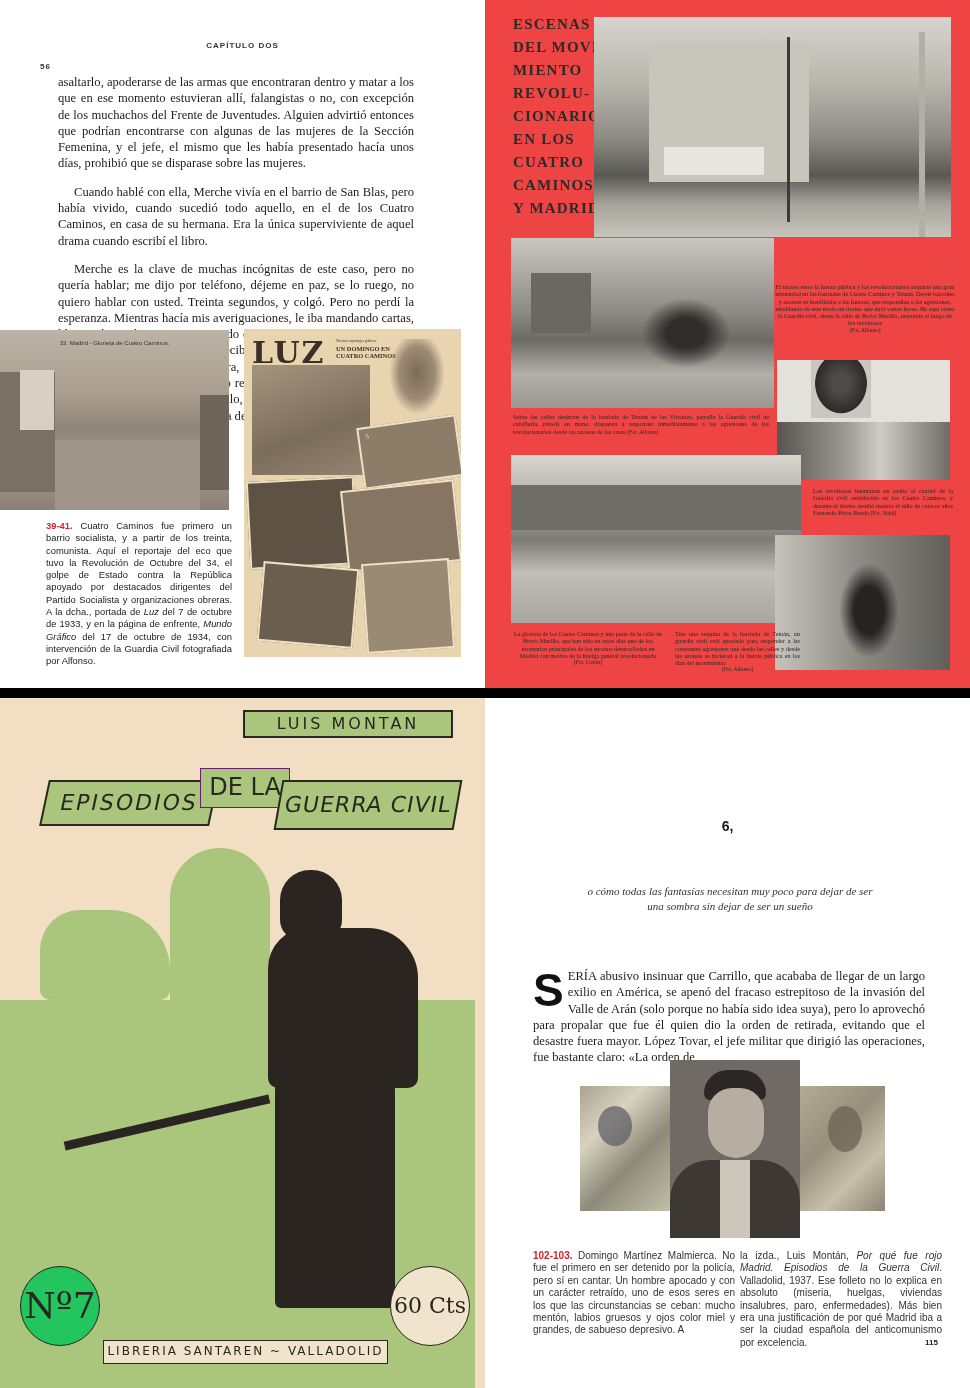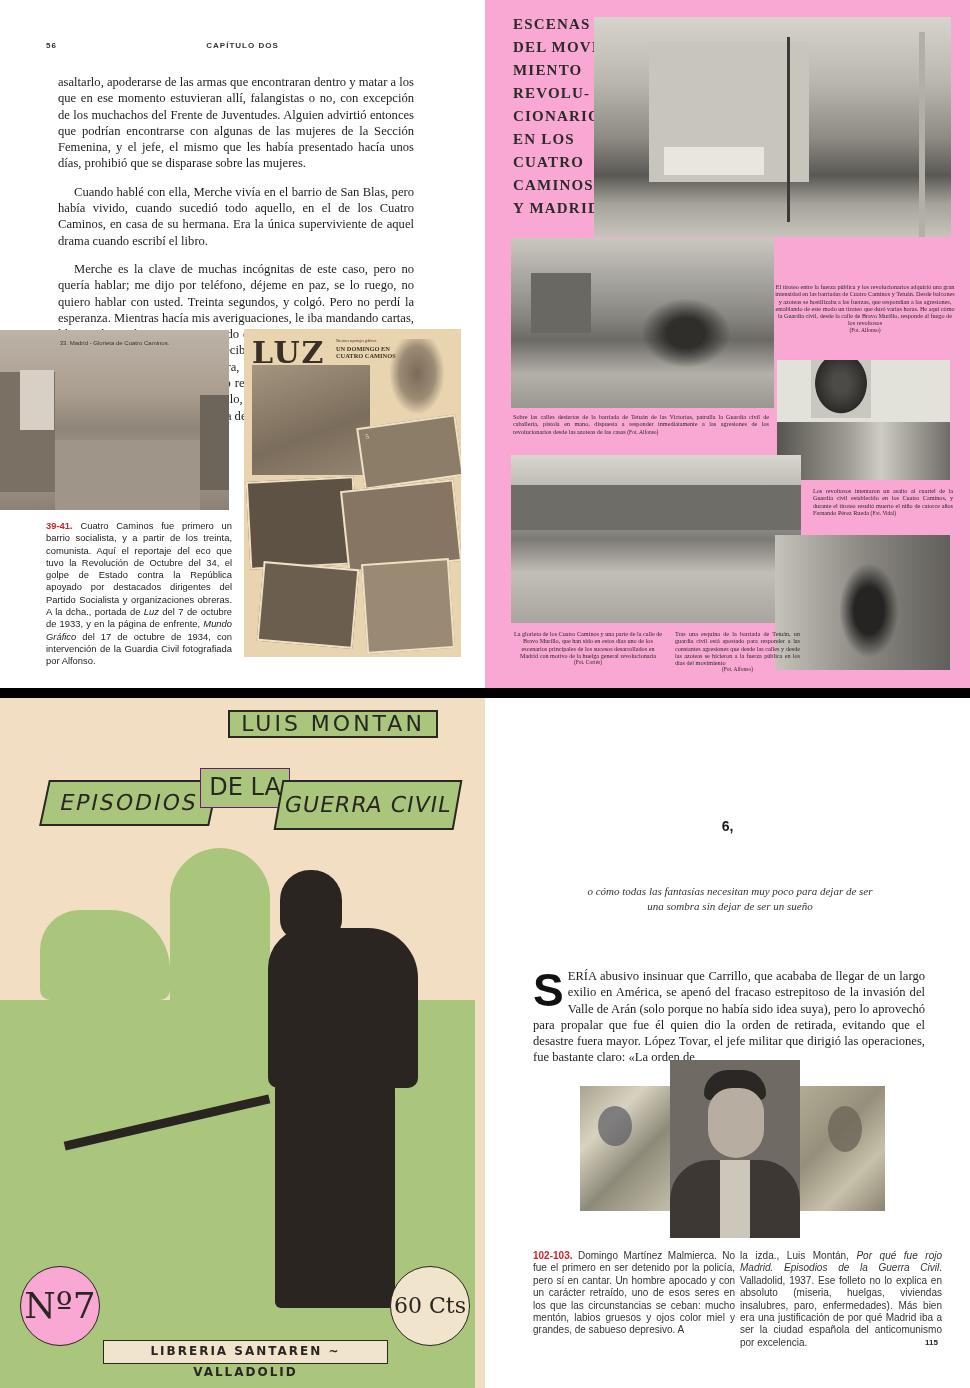--- a/index.html
+++ b/index.html
@@ -8,21 +8,21 @@
   
   #p56{left:0;top:0;width:485px;height:688px;background:#fff;}
   .runhead{position:absolute;top:41px;font-family:"Liberation Sans",sans-serif;font-size:8px;font-weight:bold;letter-spacing:1px;color:#333;}
   .body56{position:absolute;left:46px;top:62px;width:380px;font-size:12.6px;line-height:16.3px;text-align:justify;hyphens:auto;}
   .body56 p{margin:12px;text-indent:0;}
   .body56 p.ind{text-indent:16px;}
   .photo{position:absolute;overflow:hidden;}
   .cap-sans{font-family:"Liberation Sans",sans-serif;font-size:9.4px;line-height:12.3px;color:#222;}
   .cap-num{color:#d2232a;font-weight:bold;}
   
-  #mundo{left:485px;top:0;width:485px;height:688px;background:#f9a8d4;}
+  #mundo{left:485px;top:0;width:485px;height:688px;background:#ef4444;}
   .esc{position:absolute;left:28px;top:13px;width:82px;font-family:"Liberation Serif",serif;font-weight:bold;font-size:15px;line-height:23px;letter-spacing:1.2px;color:#2b2b28;}
   .esc div{white-space:nowrap;}
   .oldcap{position:absolute;font-family:"Liberation Serif",serif;font-size:6.2px;line-height:7.3px;color:#2a2a27;text-align:justify;}
   .credit{text-align:right;font-size:5.5px;}
   
   #band{left:0;top:688px;width:970px;height:10px;background:#000;}
   
   #cover{left:0;top:698px;width:485px;height:690px;background:#f1dec3;overflow:hidden;}
   .green{background:#a9c67c;}
   .cv-t{font-family:"DejaVu Sans",sans-serif;color:#2a2622;}
@@ -33,21 +33,21 @@
   .epi{position:absolute;left:95px;width:300px;top:186px;text-align:center;font-style:italic;font-size:11px;line-height:15px;color:#333;}
   .body115{position:absolute;left:48px;top:270px;width:392px;font-size:12.6px;line-height:16.3px;text-align:justify;}
   .dropcap{float:left;font-family:"Liberation Sans",sans-serif;font-weight:bold;font-size:46px;line-height:42px;margin:1px 4px 0 0;color:#111;}
   .cap115{position:absolute;top:552px;width:202px;font-family:"Liberation Sans",sans-serif;font-size:10px;line-height:12.4px;color:#333;text-align:justify;}
   .folio{position:absolute;font-family:"Liberation Sans",sans-serif;font-weight:bold;font-size:8px;color:#222;}
 </style>
 </head>
 <body>
 
 <div id="p56" class="abs">
-  <div class="runhead" style="left:46px;">56</div>
+  <div class="runhead" style="left:40px;margin-top:21px;">56</div>
   <div class="runhead" style="left:0;width:485px;text-align:center;">CAPÍTULO DOS</div>
 
   <div class="body56">
     <p>asaltarlo, apoderarse de las armas que encontraran dentro y matar a los que en ese momento estuvieran allí, falangistas o no, con excepción de los muchachos del Frente de Juventudes. Alguien advirtió entonces que podrían encontrarse con algunas de las mujeres de la Sección Femenina, y el jefe, el mismo que les había presentado hacía unos días, prohibió que se disparase sobre las mujeres.</p>
     <p class="ind">Cuando hablé con ella, Merche vivía en el barrio de San Blas, pero había vivido, cuando sucedió todo aquello, en el de los Cuatro Caminos, en casa de su hermana. Era la única superviviente de aquel drama cuando escribí el libro.</p>
     <p class="ind">Merche es la clave de muchas incógnitas de este caso, pero no quería hablar; me dijo por teléfono, déjeme en paz, se lo ruego, no quiero hablar con usted. Treinta segundos, y colgó. Pero no perdí la esperanza. Mientras hacía mis averiguaciones, le iba mandando cartas, libros míos, más cartas, preparando el momento en que la telefoneara de nuevo. No contestaba, pero recibía los envíos, porque le llegaban por mensajero. No sabía quién era, no sabía nada de ella, ni sabía si estaba sola, si tenía hijos, si pudo rehacer su vida después de salir de la cárcel, lo que pensaba de aquello, lo que pensaba de su partido, del comunismo, lo que pensaba tras la desaparición de la Urss. Nada.</p>
   </div>
 
   <div class="photo" style="left:0;top:330px;width:229px;height:180px;background:linear-gradient(180deg,#bdb3a6 0%,#a99e90 35%,#8f8578 55%,#a49a8c 75%,#8a8074 100%);">
     <div class="abs" style="left:0;top:10px;width:229px;text-align:center;font-family:'Liberation Sans',sans-serif;font-size:6px;color:#3a342e;">33. Madrid - Glorieta de Cuatro Caminos.</div>
@@ -134,40 +134,40 @@
   </div>
   <div class="oldcap" style="left:190px;top:630px;width:125px;">
     <div>Tras una esquina de la barriada de Tetuán, un guardia civil está apostado para responder a las constantes agresiones que desde las calles y desde las azoteas se hicieron a la fuerza pública en los días del movimiento</div>
     <div class="credit" style="text-align:center;">(Fot. Alfonso)</div>
   </div>
 </div>
 
 <div id="band" class="abs"></div>
 
 <div id="cover" class="abs">
-  <div class="abs green cv-t" style="left:228px;top:12px;width:210px;height:28px;border:2px solid #2a2622;box-sizing:border-box;font-size:22px;line-height:24px;text-align:center;letter-spacing:3px;">LUIS MONTAN</div>
+  <div class="abs green cv-t" style="left:243px;top:12px;width:210px;height:28px;border:2px solid #2a2622;box-sizing:border-box;font-size:16px;line-height:24px;text-align:center;letter-spacing:3px;">LUIS MONTAN</div>
 
   <div class="abs green cv-t" style="left:44px;top:82px;width:170px;height:46px;border:2px solid #2a2622;box-sizing:border-box;font-size:22px;line-height:42px;text-align:center;letter-spacing:2px;transform:skewX(-12deg);">EPISODIOS</div>
   <div class="abs green cv-t" style="left:200px;top:70px;width:90px;height:40px;border:1px solid #701a75;box-sizing:border-box;font-size:24px;line-height:36px;text-align:center;">DE LA</div>
   <div class="abs green cv-t" style="left:278px;top:82px;width:180px;height:50px;border:2px solid #2a2622;box-sizing:border-box;font-size:22px;line-height:46px;text-align:center;letter-spacing:1px;transform:skewX(-10deg);">GUERRA CIVIL</div>
 
   <div class="abs green" style="left:0;top:302px;width:475px;height:390px;"></div>
   <div class="abs green" style="left:40px;top:212px;width:130px;height:90px;border-radius:40px 60px 10px 10px;"></div>
   <div class="abs green" style="left:170px;top:150px;width:100px;height:152px;border-radius:50px 50px 0 0;"></div>
 
   <div class="abs" style="left:280px;top:172px;width:62px;height:70px;background:#2a2520;border-radius:30px 30px 20px 20px;"></div>
   <div class="abs" style="left:268px;top:230px;width:150px;height:160px;background:#2a2520;border-radius:40px 50px 10px 10px;"></div>
   <div class="abs" style="left:62px;top:420px;width:210px;height:9px;background:#2a2520;transform:rotate(-13deg);"></div>
   <div class="abs" style="left:275px;top:385px;width:120px;height:225px;background:#2a2520;border-radius:6px;"></div>
 
 
-  <div class="abs cv-t" style="left:20px;top:568px;width:80px;height:80px;border-radius:50%;border:1.5px solid #2a2622;background:#f9a8d4;box-sizing:border-box;text-align:center;line-height:78px;font-size:36px;font-family:'DejaVu Serif',serif;">Nº7</div>
+  <div class="abs cv-t" style="left:20px;top:568px;width:80px;height:80px;border-radius:50%;border:1.5px solid #2a2622;background:#22c55e;box-sizing:border-box;text-align:center;line-height:78px;font-size:36px;font-family:'DejaVu Serif',serif;">Nº7</div>
   <div class="abs cv-t" style="left:390px;top:568px;width:80px;height:80px;border-radius:50%;border:1.5px solid #2a2622;background:#f1e4cc;box-sizing:border-box;text-align:center;line-height:78px;font-size:22px;font-family:'DejaVu Serif',serif;">60 Cts</div>
 
-  <div class="abs cv-t" style="left:103px;top:642px;width:285px;height:24px;border:1.5px solid #2a2622;box-sizing:border-box;background:#f1e4cc;text-align:center;font-size:12px;line-height:21px;letter-spacing:2px;font-weight:bold;">LIBRERIA SANTAREN ~ VALLADOLID</div>
+  <div class="abs cv-t" style="left:103px;top:642px;width:285px;height:24px;border:1.5px solid #2a2622;box-sizing:border-box;background:#f1e4cc;text-align:center;font-size:12px;line-height:21px;letter-spacing:2px;">LIBRERIA SANTAREN ~ VALLADOLID</div>
 </div>
 
 <div id="p115" class="abs">
   <div class="chap-num">6,</div>
   <div class="epi">o cómo todas las fantasías necesitan muy poco para dejar de ser una sombra sin dejar de ser un sueño</div>
 
   <div class="body115">
     <span class="dropcap">S</span><span>ERÍA abusivo insinuar que Carrillo, que acababa de llegar de un largo exilio en América, se apenó del fracaso estrepitoso de la invasión del Valle de Arán (solo porque no había sido idea suya), pero lo aprovechó para propalar que fue él quien dio la orden de retirada, evitando que el desastre fuera mayor. López Tovar, el jefe militar que dirigió las operaciones, fue bastante claro: «La orden de</span>
   </div>
 

